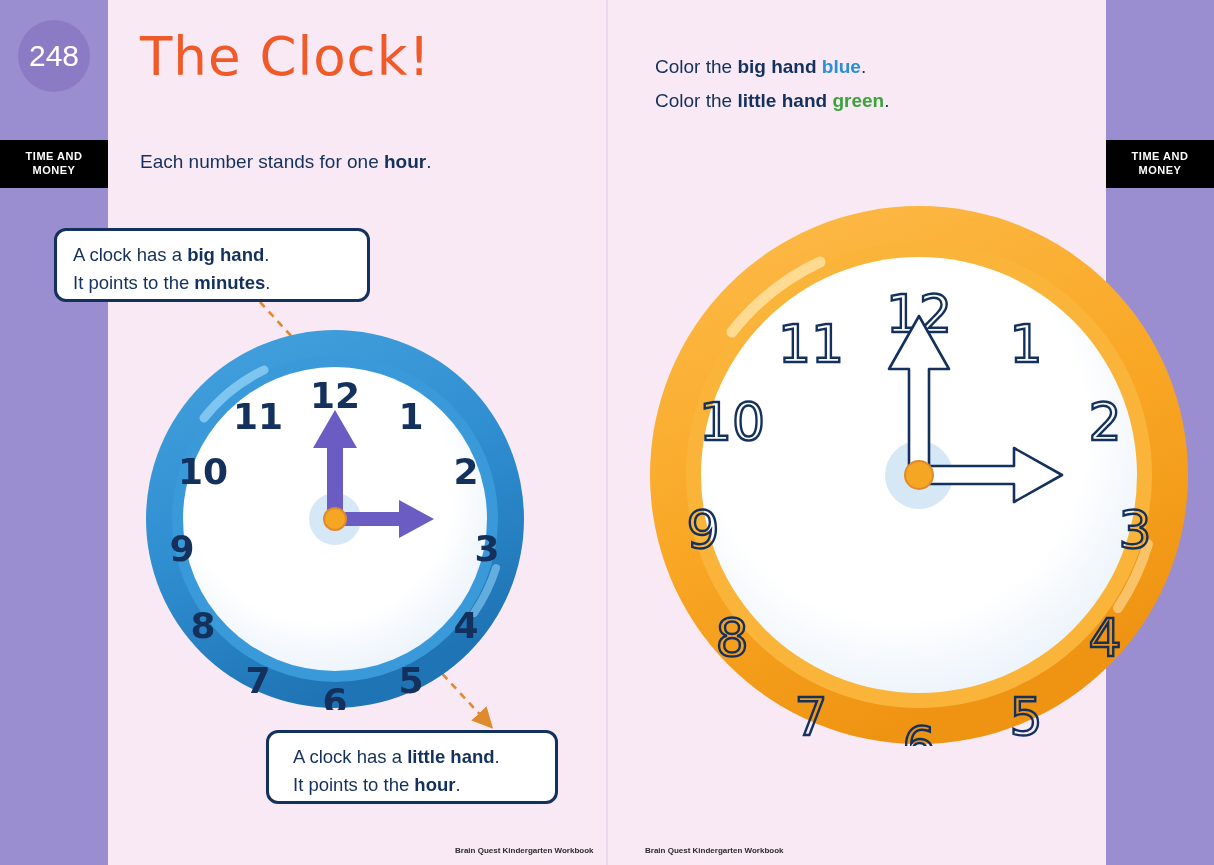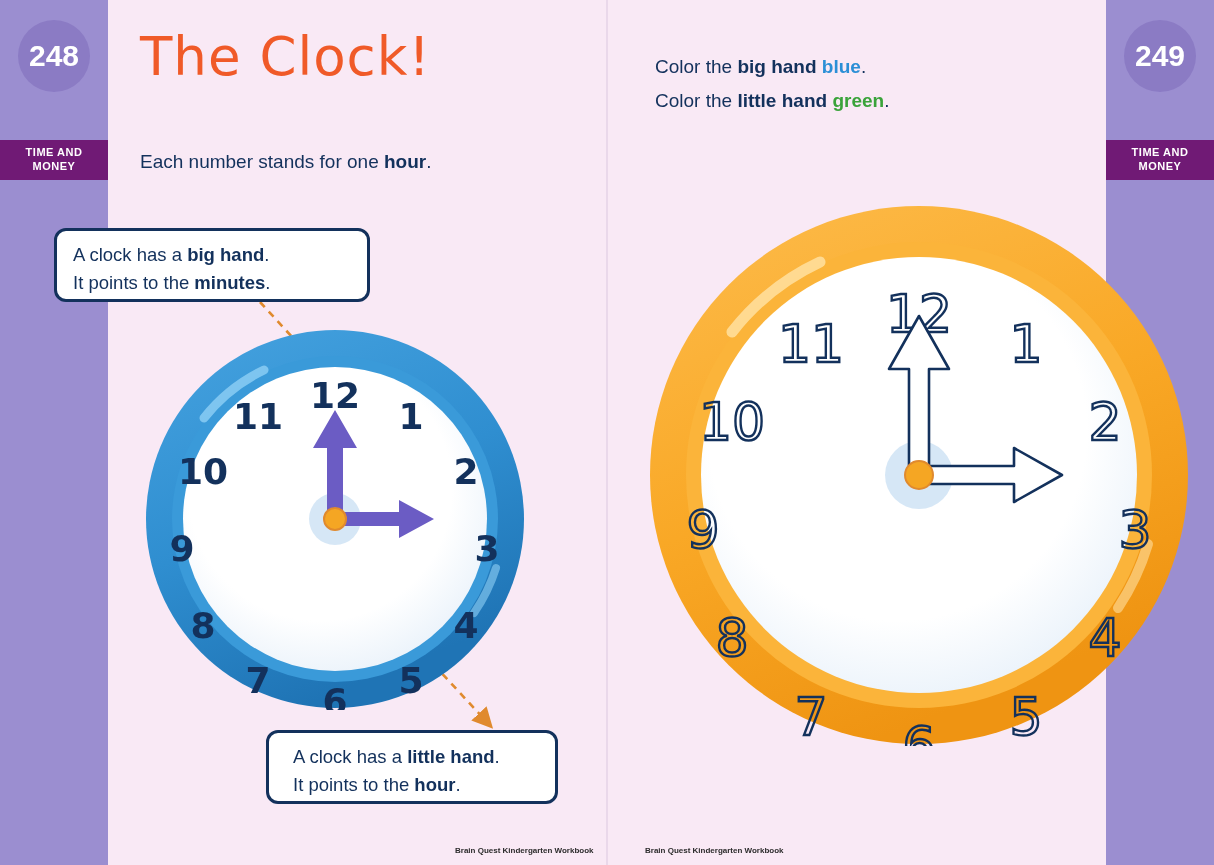--- a/index.html
+++ b/index.html
@@ -21,37 +21,37 @@
   }
   .sheet-left{left:108px;width:499px;}
   .sheet-right{left:607px;width:499px;}
   .gutter{
     position:absolute;top:0;bottom:0;left:606px;width:2px;
     background:#ead8ea;
   }
   
   .side-tab{
     position:absolute;top:140px;
-    width:108px;height:40px;
-    background:#701a75;
+    width:108px;height:48px;
+    background:#000000;
     color:#ffffff;
     display:flex;flex-direction:column;align-items:center;justify-content:center;
     font-size:11px;font-weight:bold;letter-spacing:.5px;line-height:1.25;
     text-align:center;
   }
   .side-tab-left{left:0;}
   .side-tab-right{right:0;}
   
   .pagenum{
     position:absolute;top:20px;
     width:72px;height:72px;border-radius:50%;
     background:#8b7bc4;
     color:#ffffff;
     display:flex;align-items:center;justify-content:center;
-    font-size:30px;font-weight:bold;
+    font-size:30px;font-weight:normal;
   }
   .pagenum-left{left:18px;}
   .pagenum-right{right:18px;}
 
   
   .title{
     position:absolute;left:140px;top:26px;
     color:#f05a28;
     font-size:53px;
     font-weight:normal;
@@ -116,23 +116,20 @@
 <body>
 
 <div class="page">
 
   <div class="sheet sheet-left"></div>
   <div class="sheet sheet-right"></div>
   <div class="gutter"></div>
 
   <div class="pagenum pagenum-left">
     <span>248</span>
-  </div>
-  <div class="pagenum pagenum-right">
-    <span>249</span>
   </div>
 
   <div class="side-tab side-tab-left">
     <span>TIME AND</span>
     <span>MONEY</span>
   </div>
   <div class="side-tab side-tab-right">
     <span>TIME AND</span>
     <span>MONEY</span>
   </div>

